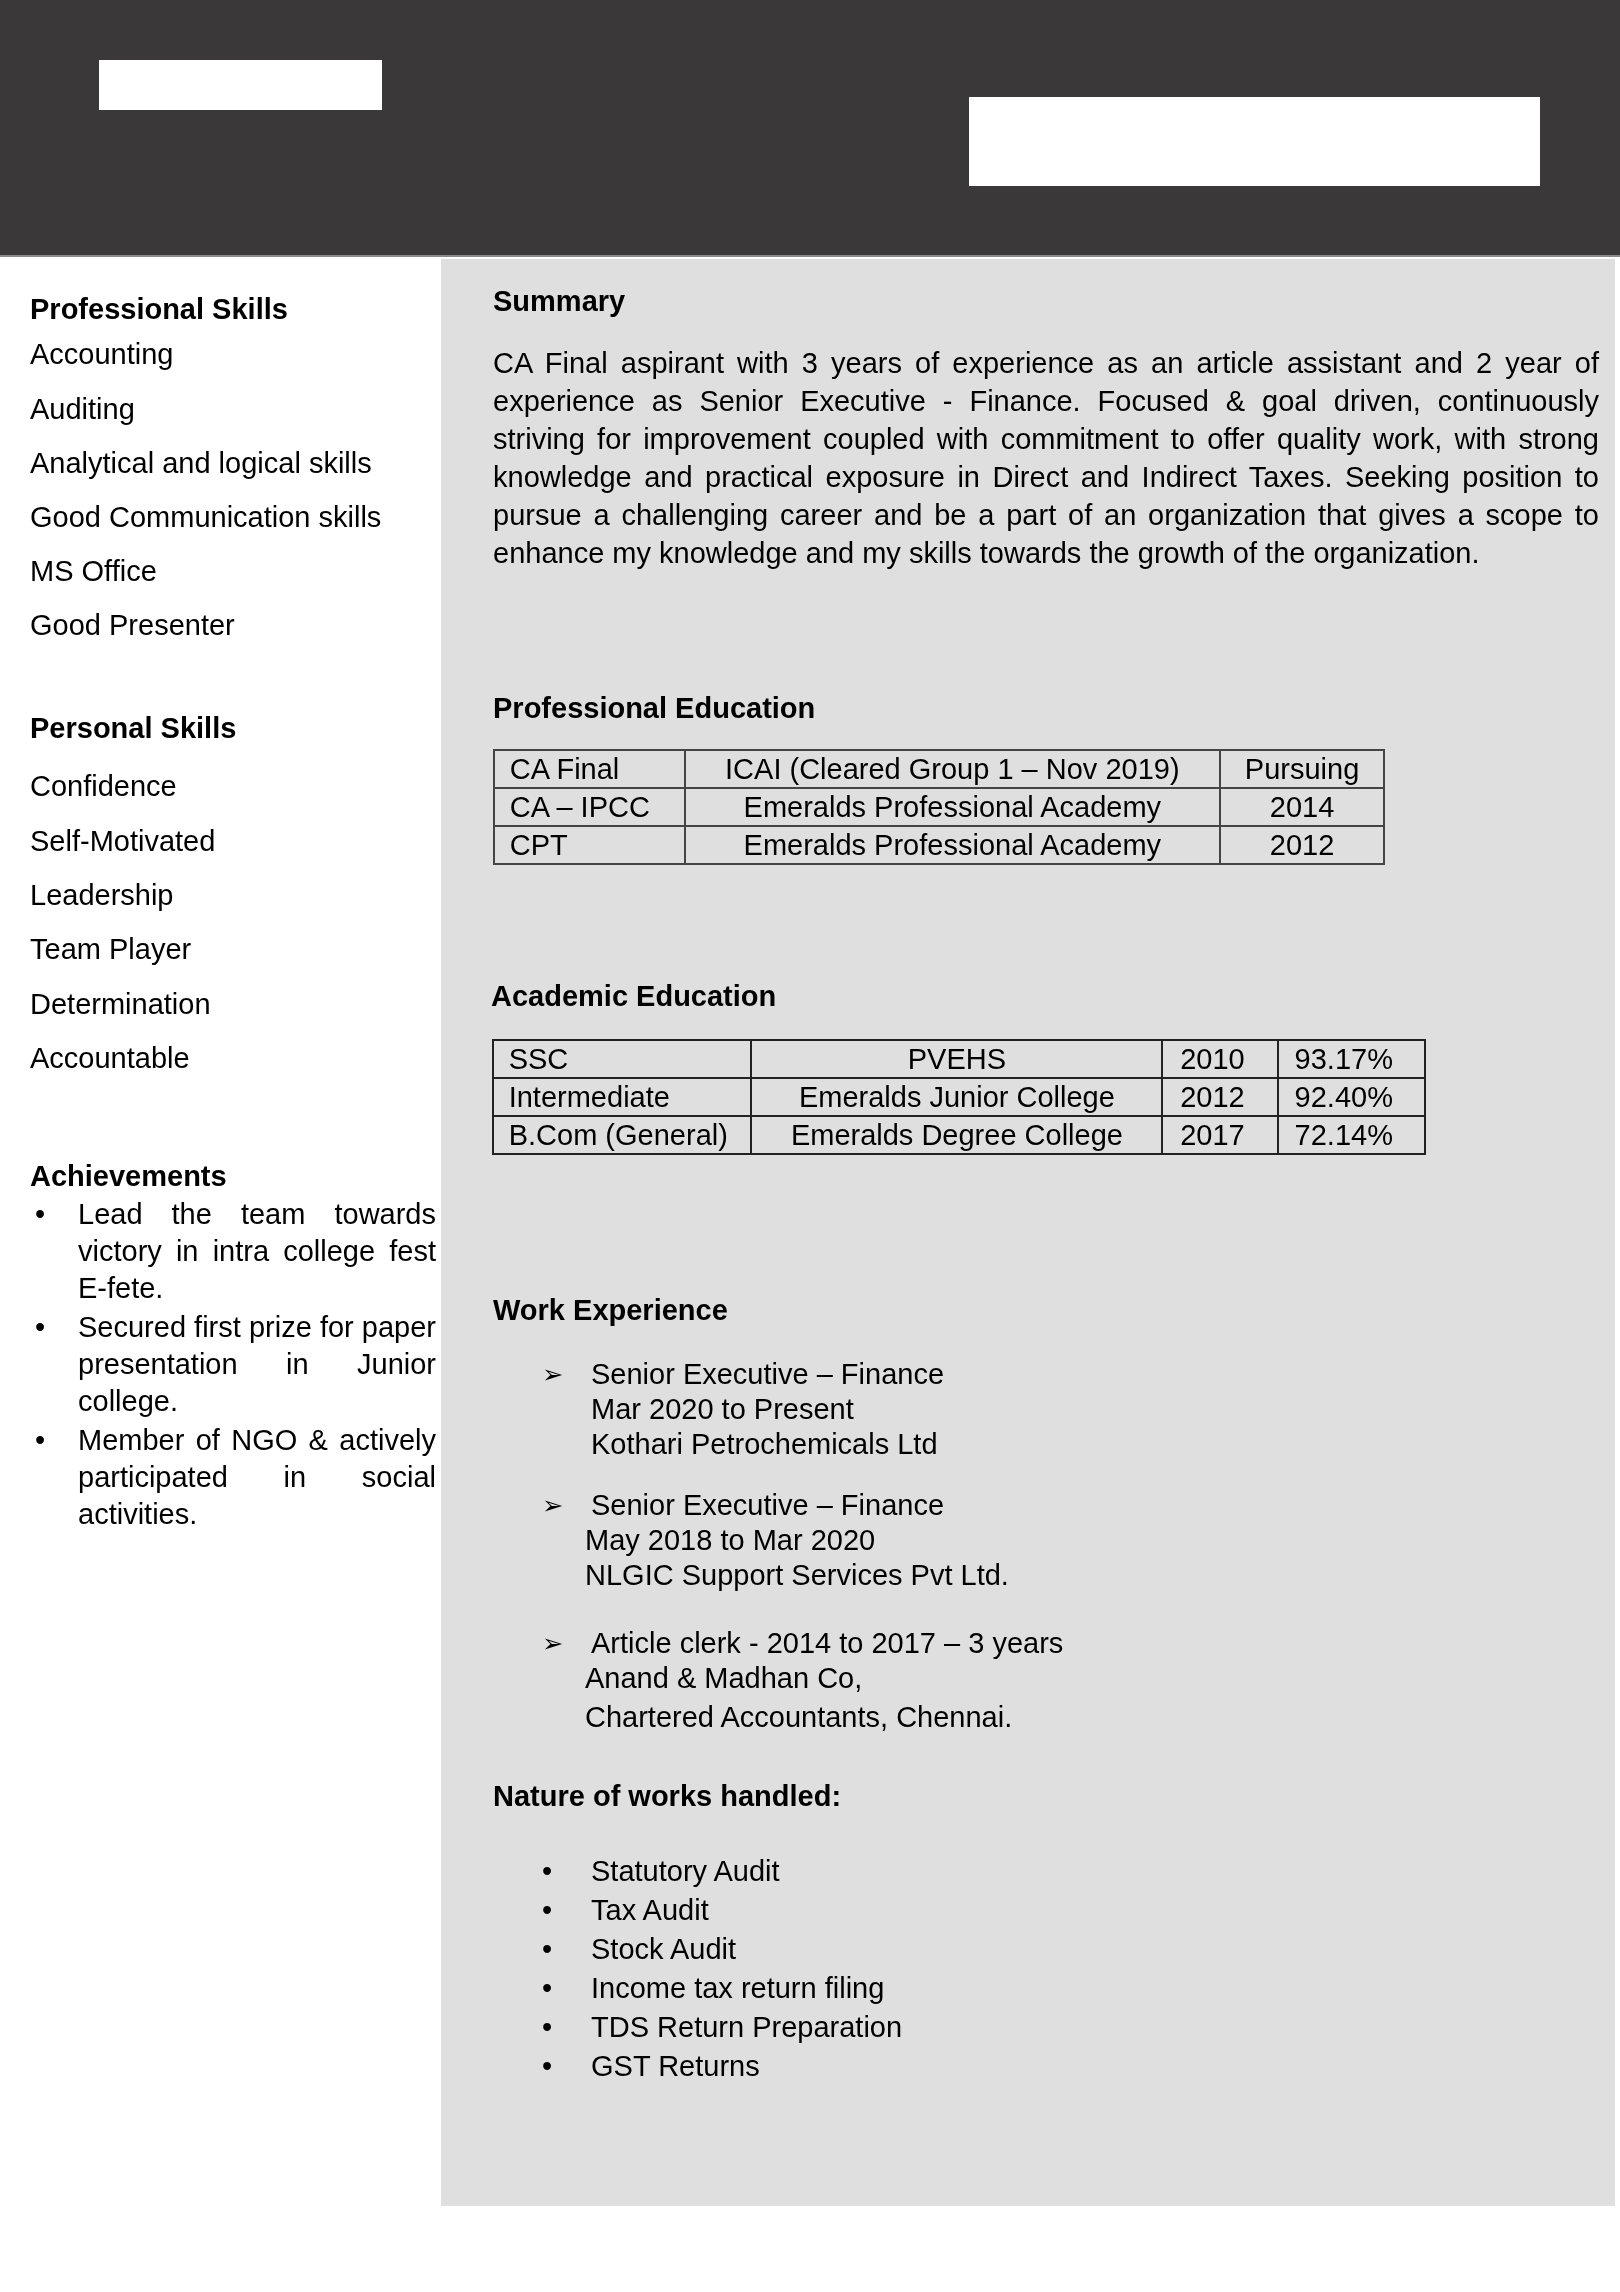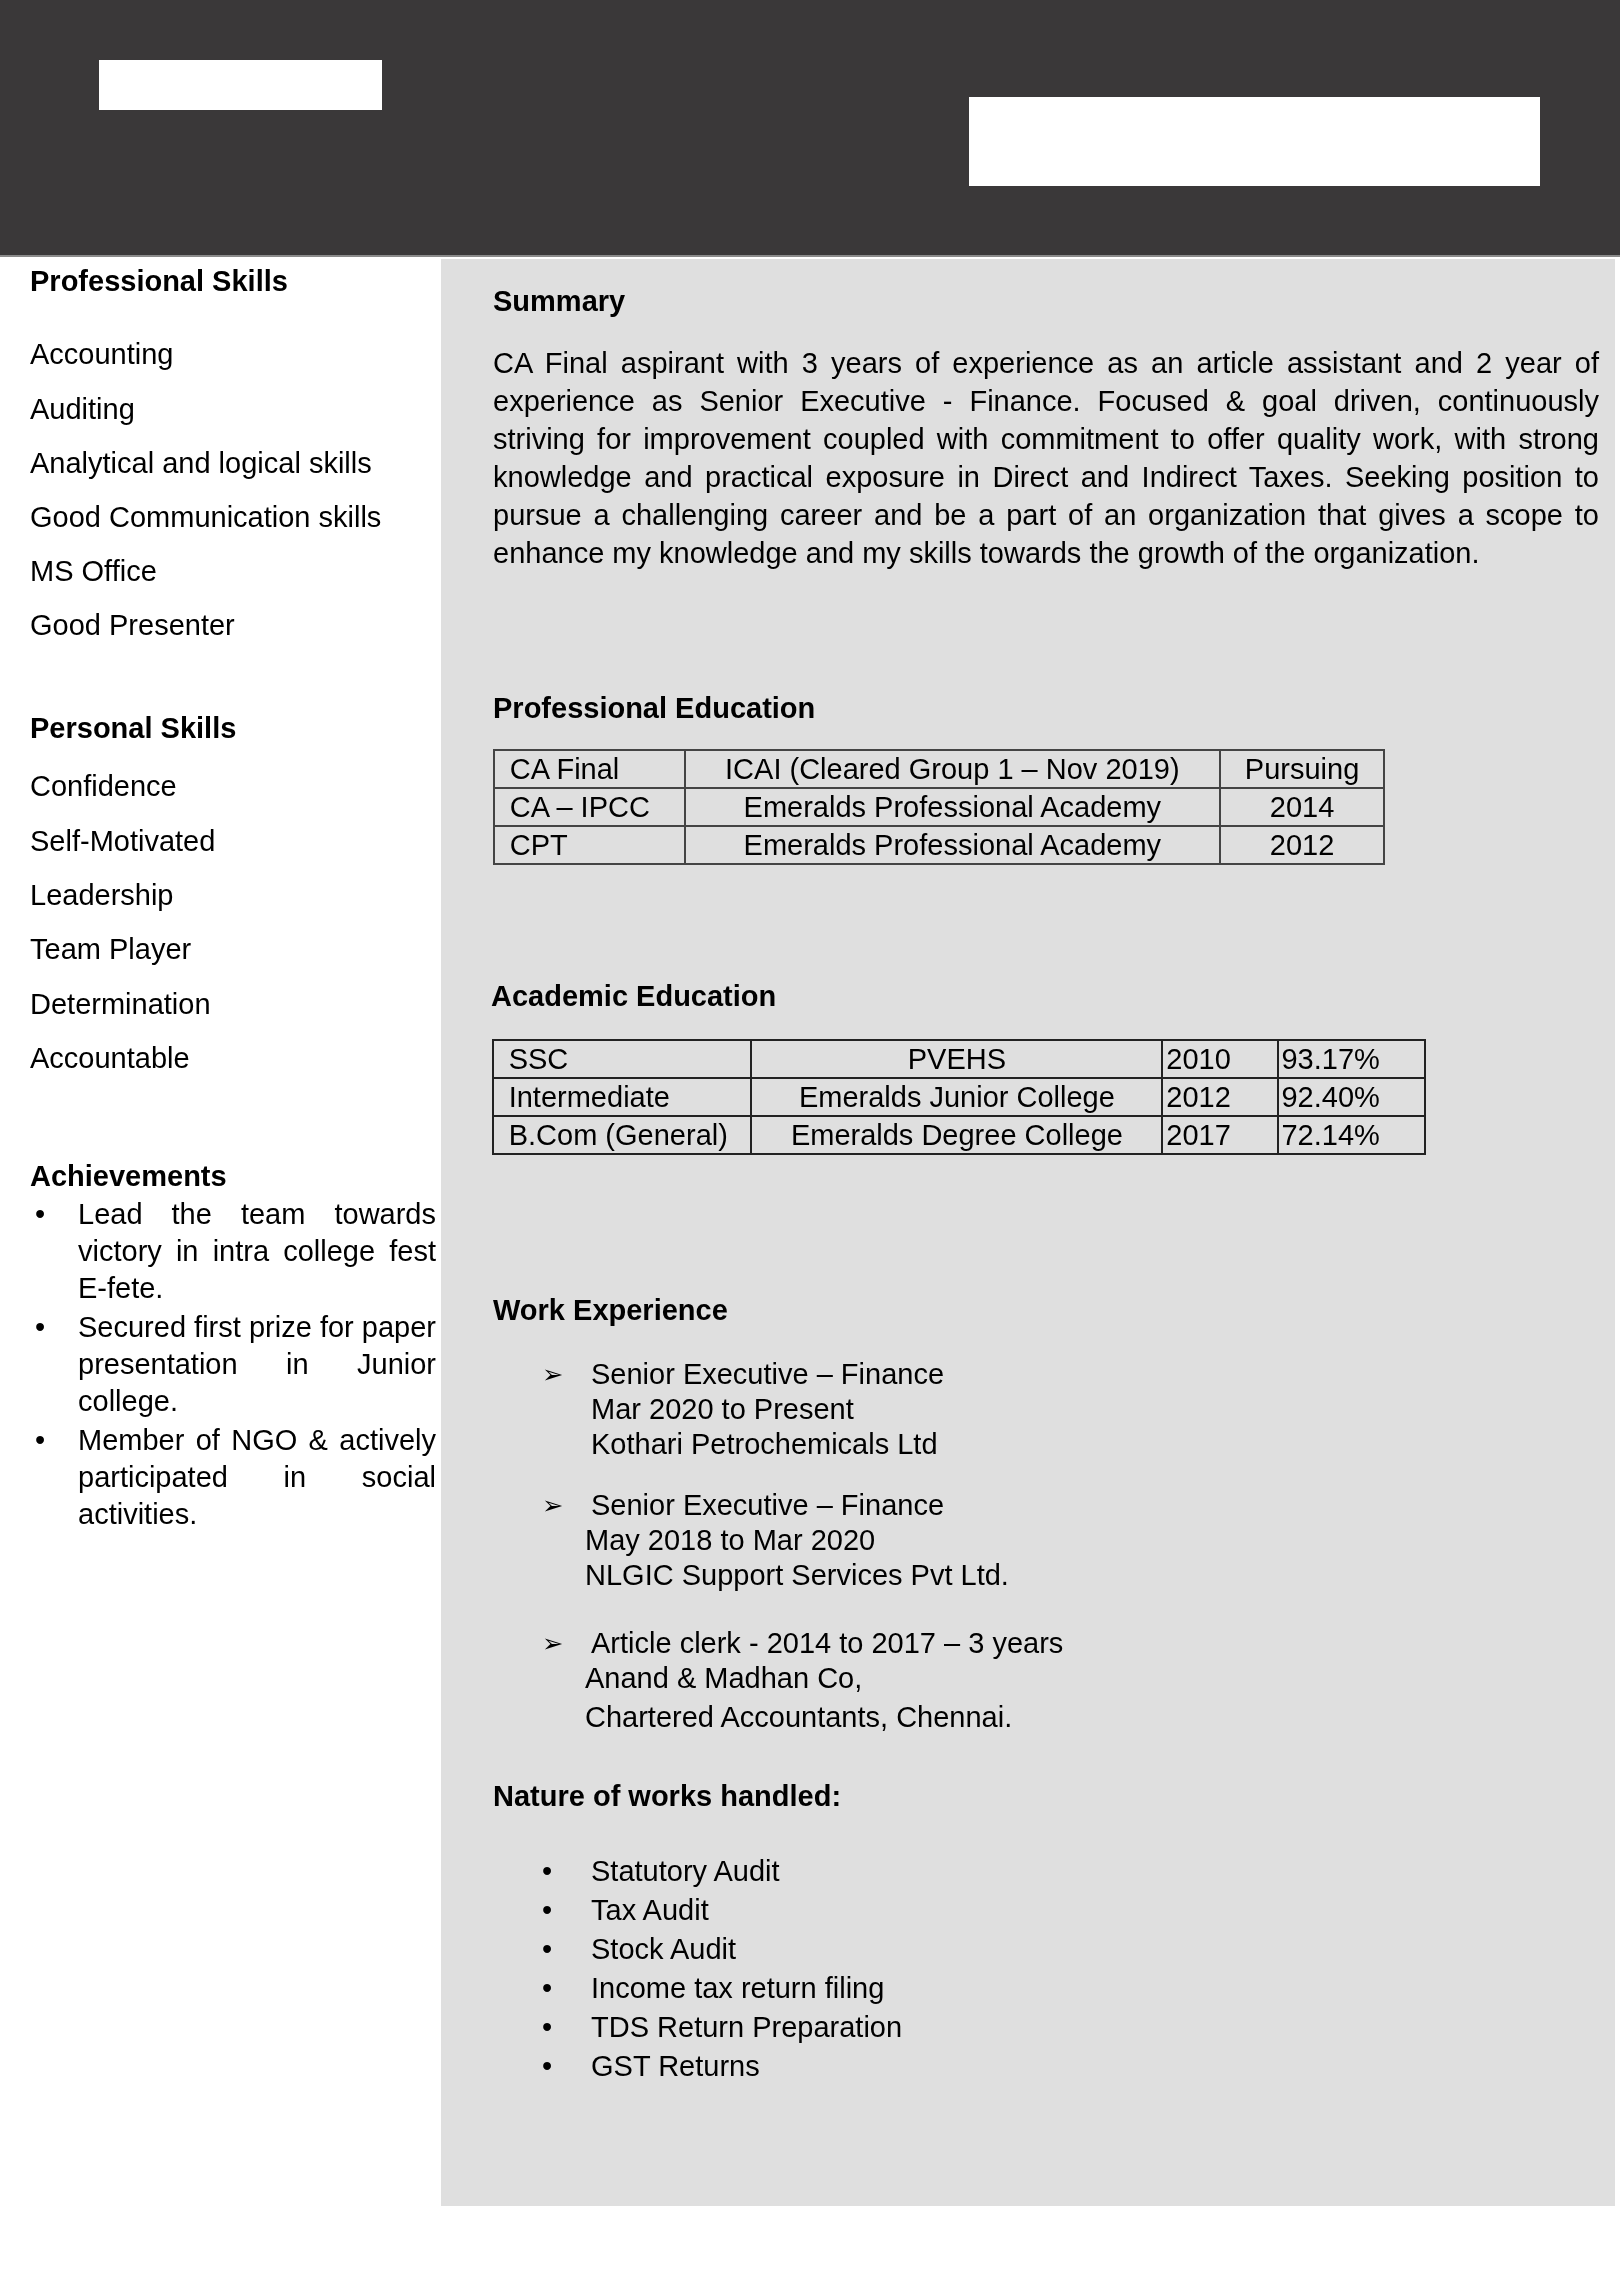--- a/index.html
+++ b/index.html
@@ -17,21 +17,21 @@
     .ach-item .bullet { position: absolute; left: 4.9px; top: 0; font-size: 29px; }
 
     
     .r-abs { position: absolute; }
     .r-title { font-weight: bold; font-size: 29px; line-height: 35px; }
     .summary { position: absolute; left: 493px; top: 344px; width: 1106px; font-size: 29px; line-height: 38px; text-align: justify; }
 
     table.edu { position: absolute; border-collapse: collapse; font-size: 29px; line-height: 35px; }
     table.edu td { border: 2px solid #444; padding: 0 14.7px; height: 38px; vertical-align: middle; }
     table.edu td.c { text-align: center; }
-    table.edu td.r { text-align: left; padding-right: 18px; padding-left: 2.9px; }
+    table.edu td.r { text-align: center; padding-right: 18px; padding-left: 2.9px; }
     table.acad td { border: 2.5px solid #222; }
 
     .job { position: absolute; left: 542px; font-size: 29px; line-height: 35px; }
     .job .arrow { position: absolute; left: 0; top: 0; font-size: 25.5px; }
     .job .line { padding-left: 49px; }
     .job .line.sub { padding-left: 43px; }
 
     .works { position: absolute; left: 542px; top: 1852px; }
     .work-item { position: relative; padding-left: 49px; font-size: 29px; line-height: 39px; }
     .work-item .bullet { position: absolute; left: 0; top: 0; }
@@ -39,21 +39,21 @@
 </head>
 <body>
 
 <div class="header">
   <div class="redact-name"></div>
   <div class="redact-contact"></div>
 </div>
 
 <div class="main-panel"></div>
 
-<div class="r-abs" style="left:30px; top:264px;">
+<div class="r-abs" style="left:30px; top:292px;">
   <div class="sec-title">Professional Skills</div>
 </div>
 <div class="r-abs skill" style="left:30px; top:337px;">Accounting</div>
 <div class="r-abs skill" style="left:30px; top:392px;">Auditing</div>
 <div class="r-abs skill" style="left:30px; top:446px;">Analytical and logical skills</div>
 <div class="r-abs skill" style="left:30px; top:500px;text-align:right;">Good Communication skills</div>
 <div class="r-abs skill" style="left:30px; top:554px;">MS Office</div>
 <div class="r-abs skill" style="left:30px; top:608px;">Good Presenter</div>
 
 <div class="r-abs sec-title" style="left:30px; top:711px;">Personal Skills</div>

